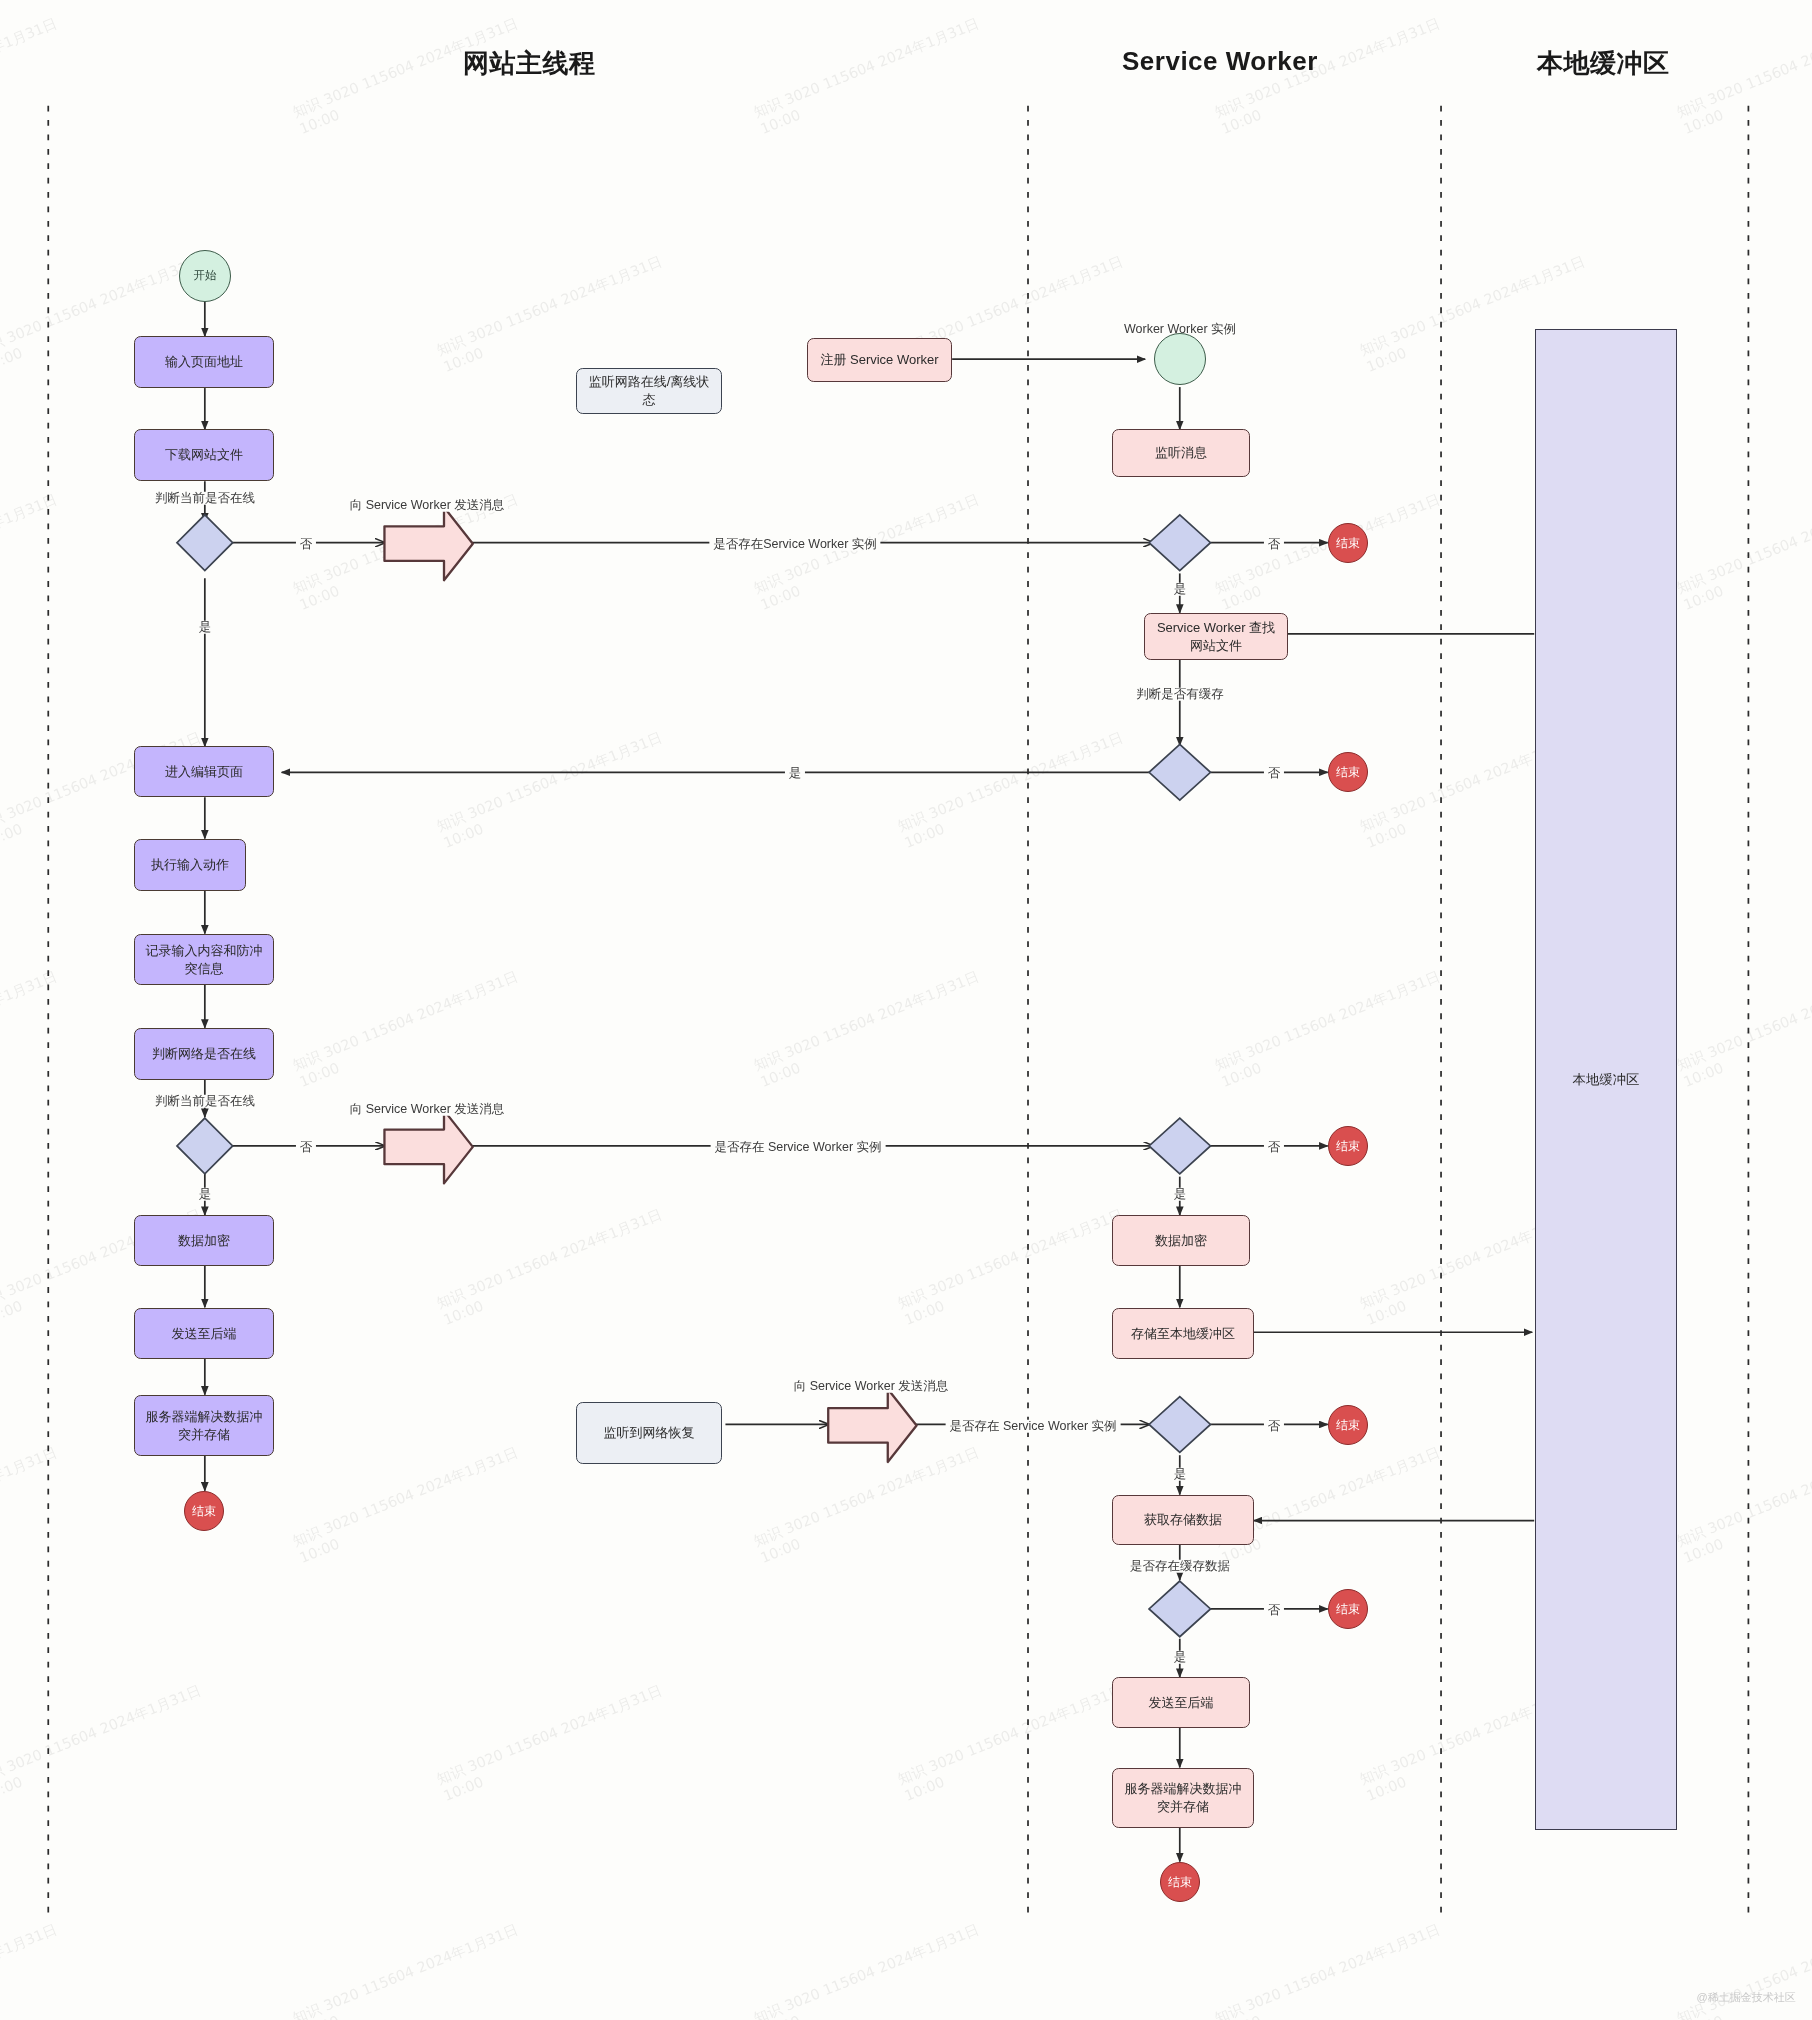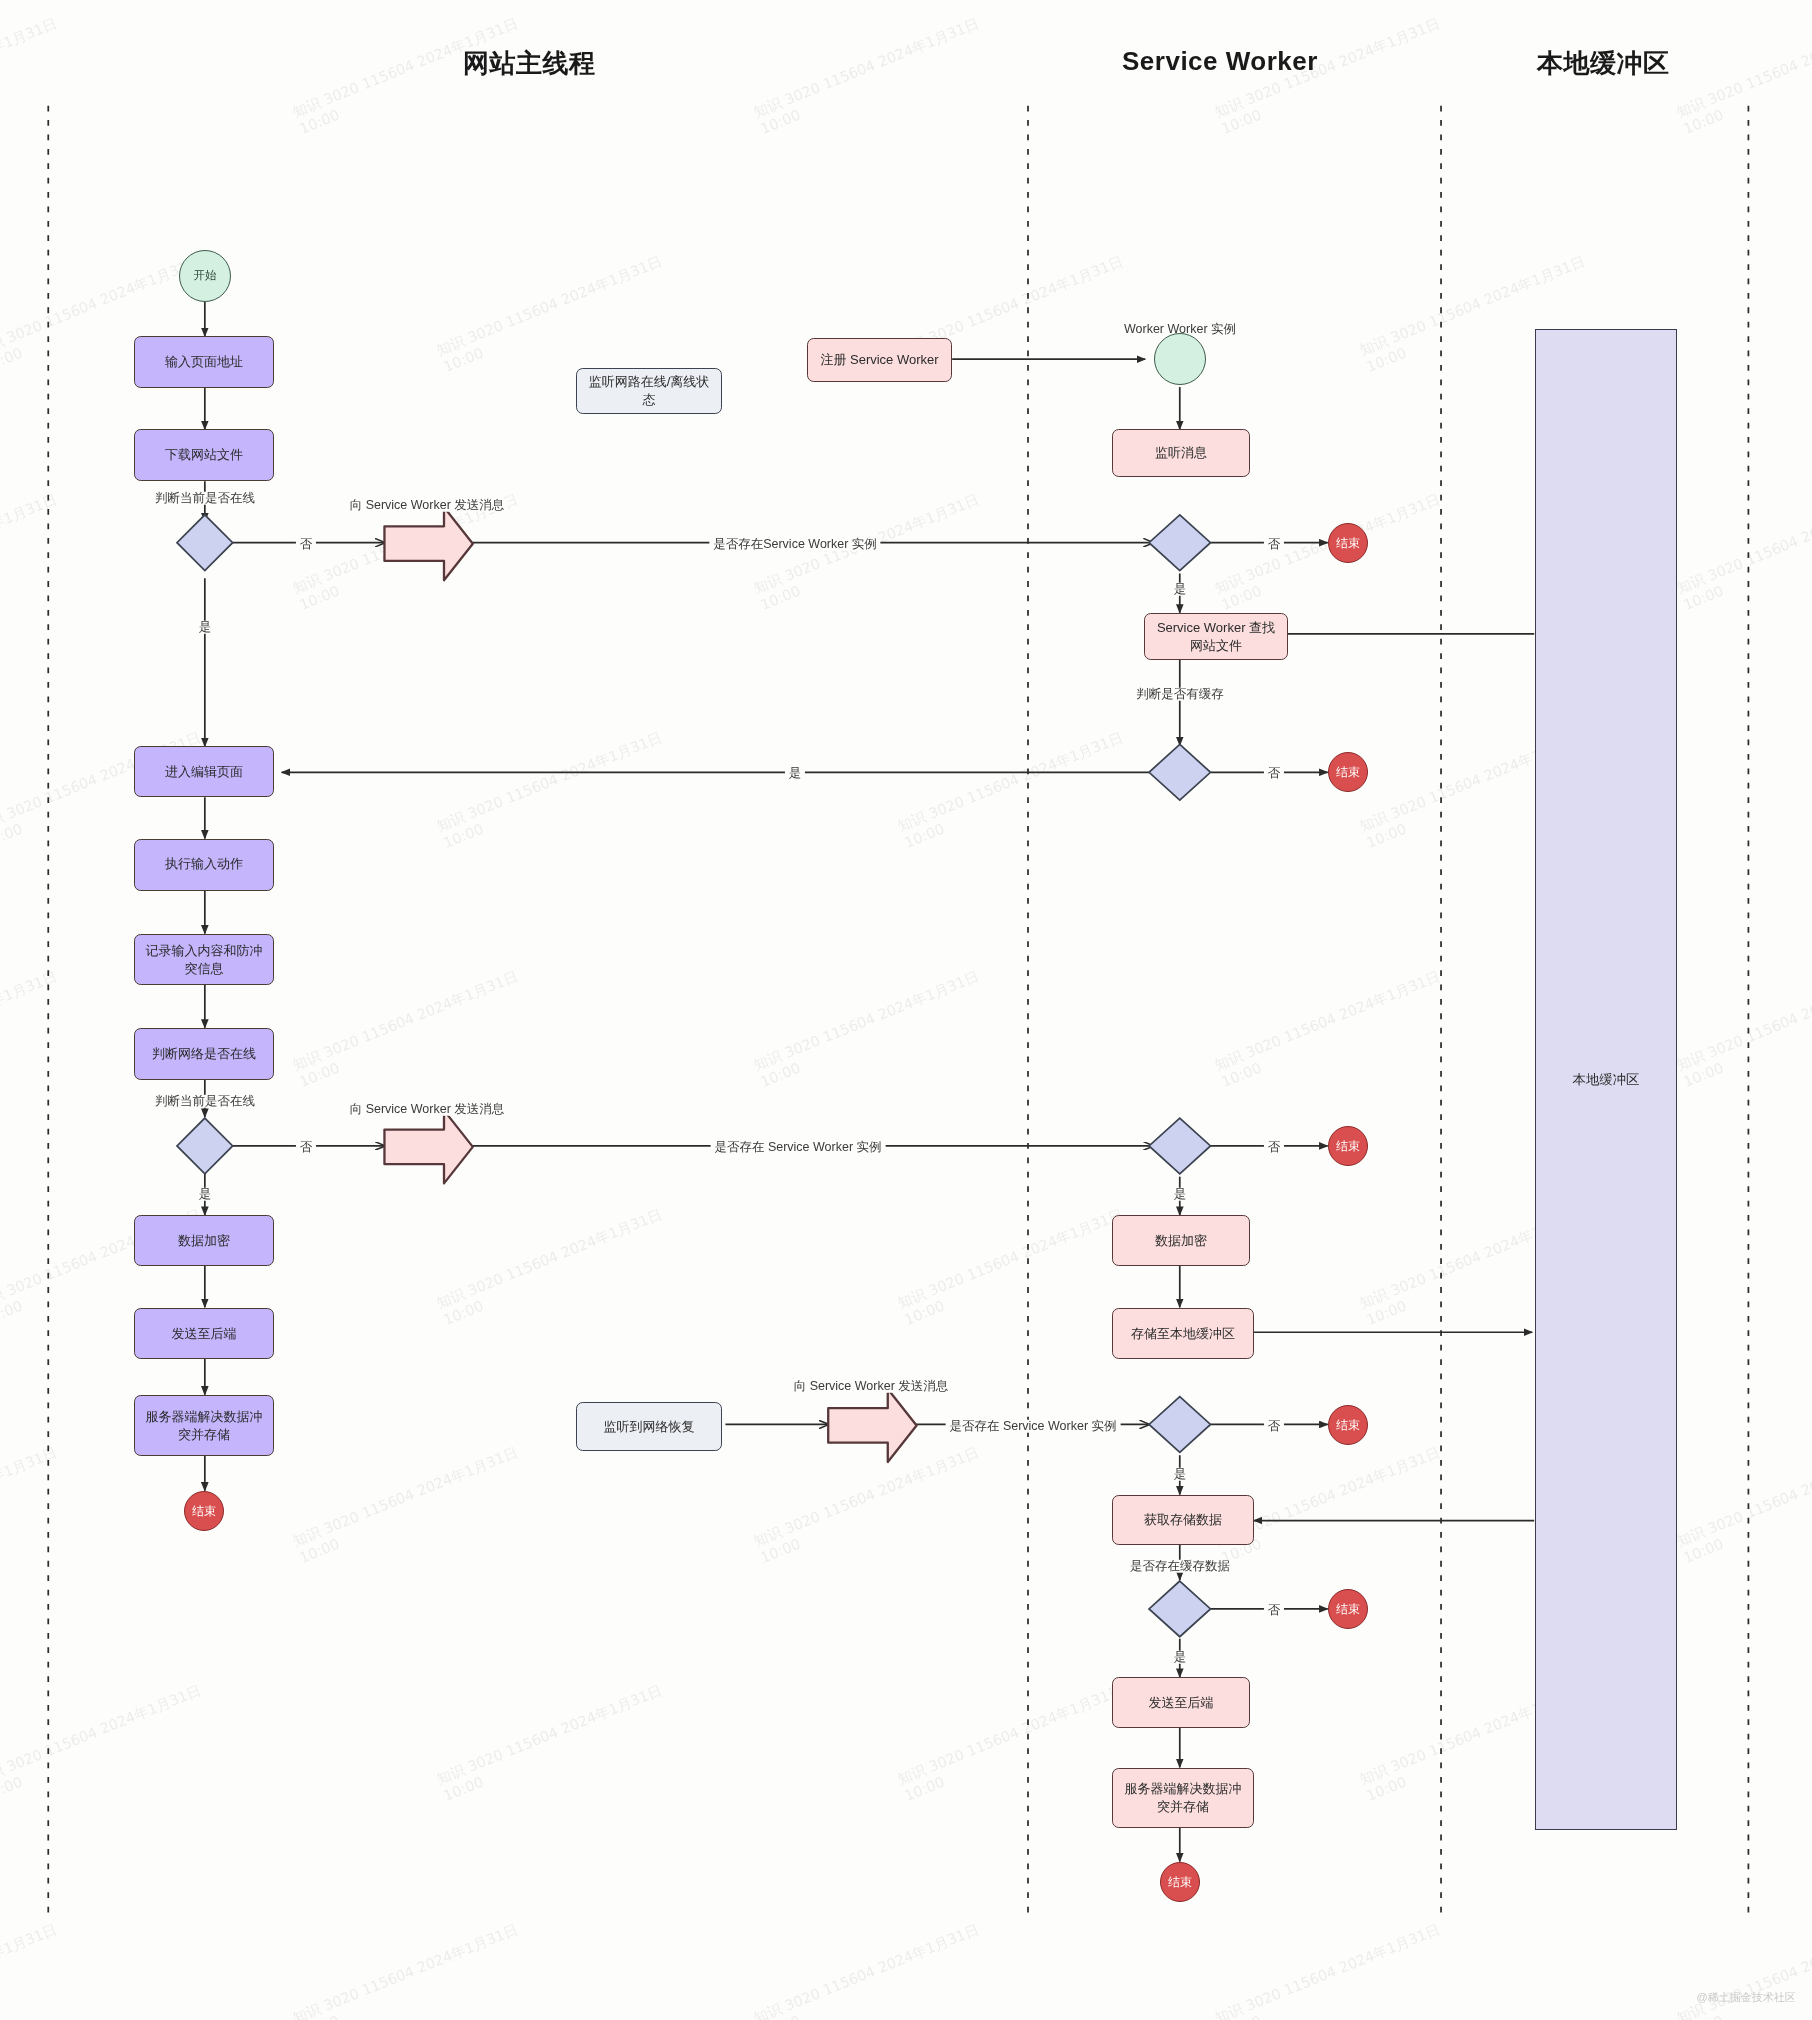--- a/index.html
+++ b/index.html
@@ -306,37 +306,37 @@
   <div class="lane-title" style="left:1537px; top:46px;">本地缓冲区</div>
 
   <div class="node circle-start" style="left:179px; top:250px; width:52px; height:52px;">开始</div>
 
   <div class="node box box-yellow" style="left:134px; top:336px; width:140px; height:52px;">输入页面地址</div>
 
   <div class="node box box-yellow" style="left:134px; top:429px; width:140px; height:52px;">下载网站文件</div>
 
   <div class="node box box-yellow" style="left:134px; top:746px; width:140px; height:51px;">进入编辑页面</div>
 
-  <div class="node box box-yellow" style="left:134px; top:839px; width:140px; height:52px;font-family:Liberation Mono, monospace;">执行输入动作</div>
+  <div class="node box box-yellow" style="left:134px; top:839px; width:112px; height:52px;">执行输入动作</div>
 
   <div class="node box box-yellow" style="left:134px; top:934px; width:140px; height:51px;text-align:center;">记录输入内容和防冲突信息</div>
 
   <div class="node box box-yellow" style="left:134px; top:1028px; width:140px; height:52px;">判断网络是否在线</div>
 
   <div class="node box box-yellow" style="left:134px; top:1215px; width:140px; height:51px;">数据加密</div>
 
   <div class="node box box-yellow" style="left:134px; top:1308px; width:140px; height:51px;">发送至后端</div>
 
   <div class="node box box-yellow" style="left:134px; top:1395px; width:140px; height:61px;">服务器端解决数据冲突并存储</div>
 
   <div class="node circle-end" style="left:184px; top:1491px; width:40px; height:40px;">结束</div>
 
   <div class="node box box-gray" style="left:576px; top:338px; width:146px; height:46px;margin-top:30px;">监听网路在线/离线状态</div>
 
-  <div class="node box box-gray" style="left:576px; top:1402px; width:146px; height:49px;text-align:right;">监听到网络恢复</div>
+  <div class="node box box-gray" style="left:576px; top:1402px; width:146px; height:62px;text-align:right;">监听到网络恢复</div>
 
   <div class="node box box-pink" style="left:807px; top:338px; width:145px; height:44px;">注册 Service Worker</div>
 
   <div class="edge-label" style="left:1180px; top:329px;">Worker Worker 实例</div>
 
   <div class="node circle-start" style="left:1154px; top:333px; width:52px; height:52px;"></div>
 
   <div class="node box box-pink" style="left:1112px; top:429px; width:138px; height:48px;">监听消息</div>
 
   <div class="node box box-pink" style="left:1144px; top:613px; width:144px; height:47px;">Service Worker 查找网站文件</div>

